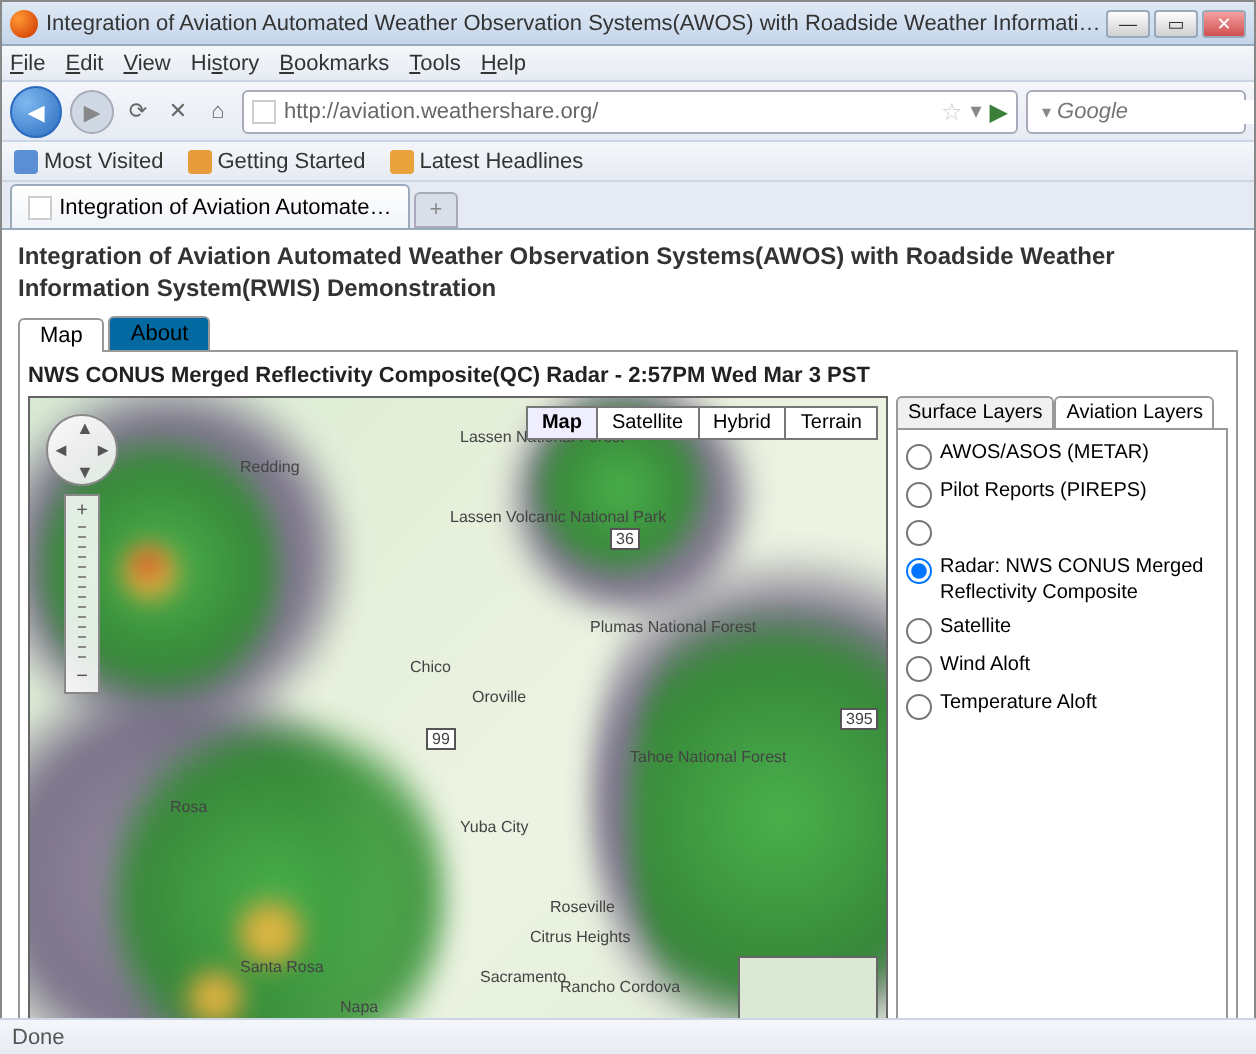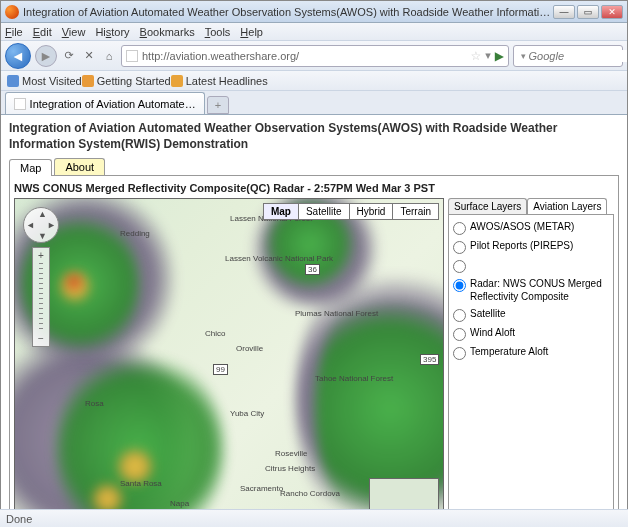--- a/index.html
+++ b/index.html
@@ -19,34 +19,34 @@
 .nav-fwd { background: #cfd8e3; border: 1px solid #aab; color: #888; width: 22px; height: 22px; }
 .nav-small { width: 16px; height: 16px; color: #666; display: flex; align-items: center; justify-content: center; }
 .urlbox { flex: 1; height: 22px; background: #fff; border: 1px solid #aab; border-radius: 3px; display: flex; align-items: center; padding: 0 4px; gap: 4px; }
 .urlbox .favicon { width: 12px; height: 12px; background: #fff; border: 1px solid #ccc; }
 .urlbox input { flex: 1; border: none; outline: none; font-size: 11px; color: #666; }
 .urlbox .star { color: #ccc; font-size: 12px; }
 .urlbox .go { color: #3a7f3a; font-size: 12px; }
 .searchbox { width: 110px; height: 22px; background: #fff; border: 1px solid #aab; border-radius: 3px; display: flex; align-items: center; padding: 0 4px; gap: 3px; }
 .searchbox .g-ico { width: 12px; height: 12px; background: conic-gradient(#4285f4 0 25%, #ea4335 0 50%, #fbbc05 0 75%, #34a853 0); border-radius: 2px; }
 .searchbox input { flex: 1; border: none; outline: none; font-size: 11px; font-style: italic; color: #999; }
-.bookbar { background: linear-gradient(#f4f6fa,#e6ebf3); height: 20px; display: flex; align-items: center; padding: 0 6px; font-size: 11px; color: #333; border-bottom: 1px solid #cbd5e3; }
+.bookbar { background: linear-gradient(#f4f6fa,#e6ebf3); height: 20px; display: flex; align-items: center; padding: 0 6px; gap: 12px; font-size: 11px; color: #333; border-bottom: 1px solid #cbd5e3; }
 .bookbar .bk { display: flex; align-items: center; gap: 3px; }
 .bookbar .ico { width: 12px; height: 12px; border-radius: 2px; }
 .ico-mv { background: #5a8fd6; }
 .ico-gs { background: #e89b3a; }
 .ico-lh { background: #e8a33a; }
 .tabstrip { background: #e6ebf3; height: 24px; display: flex; align-items: flex-end; padding: 0 4px; border-bottom: 1px solid #9ab; }
 .browser-tab { background: linear-gradient(#fff,#f0f3f8); border: 1px solid #9ab; border-bottom: none; border-radius: 3px 3px 0 0; height: 22px; padding: 0 8px; display: flex; align-items: center; gap: 4px; font-size: 11px; max-width: 200px; }
 .browser-tab .favicon { width: 12px; height: 12px; background: #fff; border: 1px solid #ccc; }
 .newtab { width: 22px; height: 18px; margin-left: 2px; background: #d8dfe9; border: 1px solid #aab; border-radius: 3px 3px 0 0; display: flex; align-items: center; justify-content: center; color: #888; }
 .content { padding: 6px 8px; }
 .page-title { font-size: 12px; font-weight: bold; color: #333; margin-bottom: 6px; line-height: 1.3; }
 .apptabs { display: flex; border-bottom: 1px solid #999; }
-.apptab { background: #fef9c3; border: 1px solid #999; border-bottom: none; padding: 2px 10px; font-size: 11px; margin-right: 2px; border-radius: 3px 3px 0 0; }
+.apptab { background: #0369a1; border: 1px solid #999; border-bottom: none; padding: 2px 10px; font-size: 11px; margin-right: 2px; border-radius: 3px 3px 0 0; }
 .apptab.active { background: #fff; position: relative; top: 1px; }
 .appbody { border: 1px solid #999; border-top: none; padding: 4px; }
 .radar-title { font-size: 11px; font-weight: bold; color: #222; padding: 2px 0 4px; }
 .main-row { display: flex; gap: 4px; }
 .mapwrap { width: 430px; height: 335px; position: relative; border: 1px solid #666; background: linear-gradient(135deg,#d8ead4 0%,#e4efd9 30%,#ecf3e2 60%,#e0ecd6 100%); overflow: hidden; }
 .radar { position: absolute; border-radius: 50%; filter: blur(6px); opacity: 0.85; }
 .r-gray { background: radial-gradient(circle,#8a7a99 0%,#6a5f7d 50%,transparent 70%); }
 .r-green { background: radial-gradient(circle,#3db83d 0%,#2a8a2a 55%,transparent 72%); }
 .r-yel { background: radial-gradient(circle,#ffd24a 0%,#e8a23a 50%,transparent 70%); }
 .r-red { background: radial-gradient(circle,#e84a2a 0%,#c82a1a 55%,transparent 72%); }

